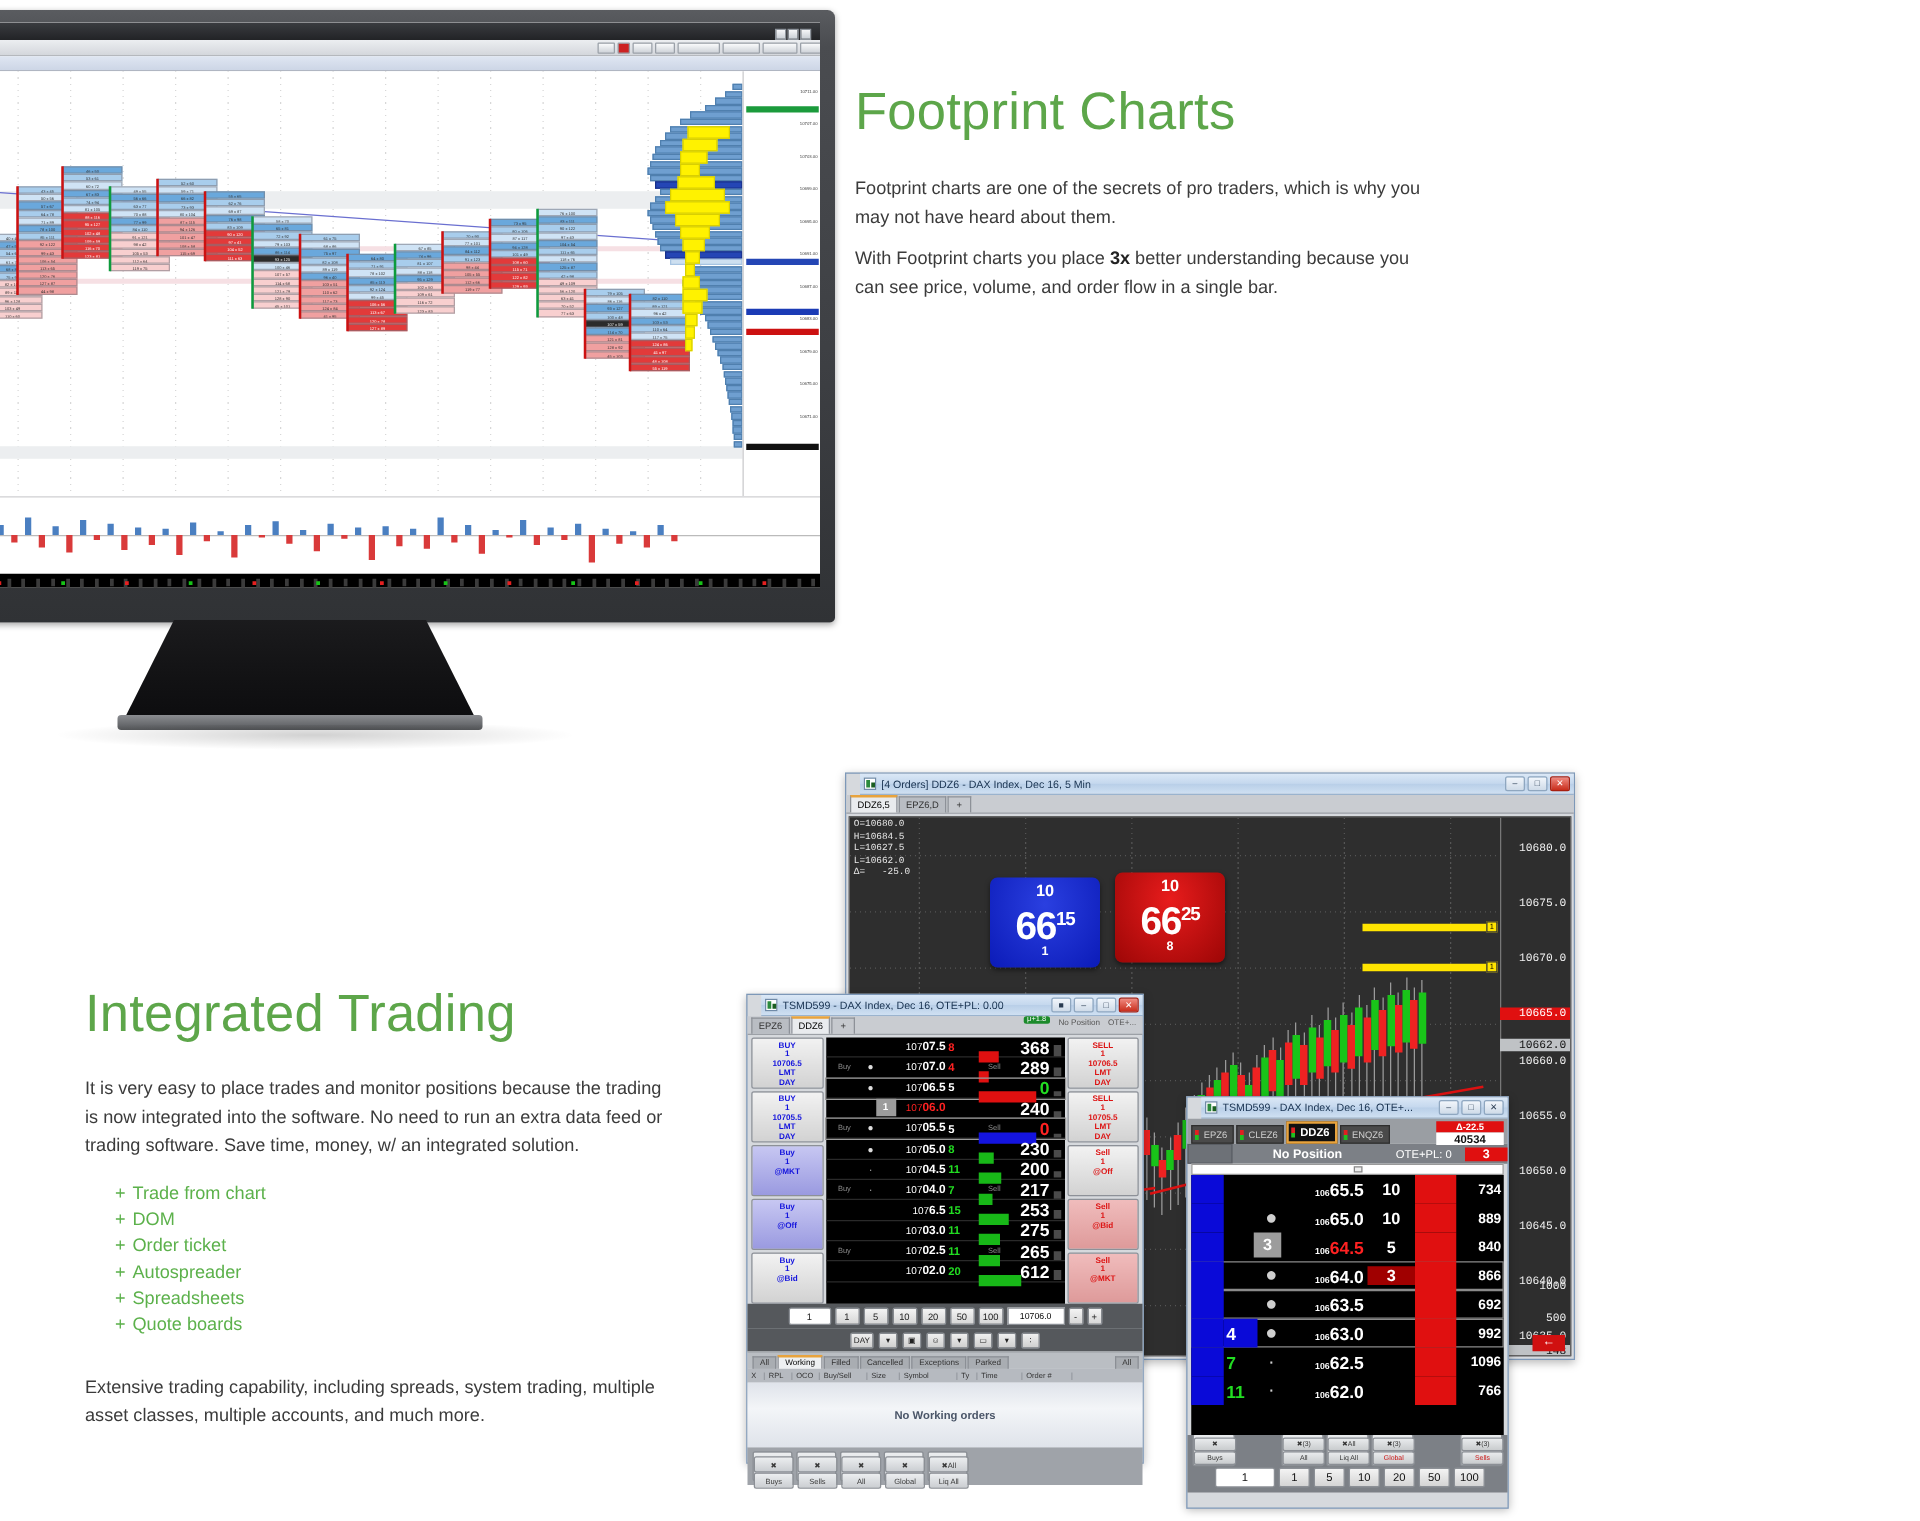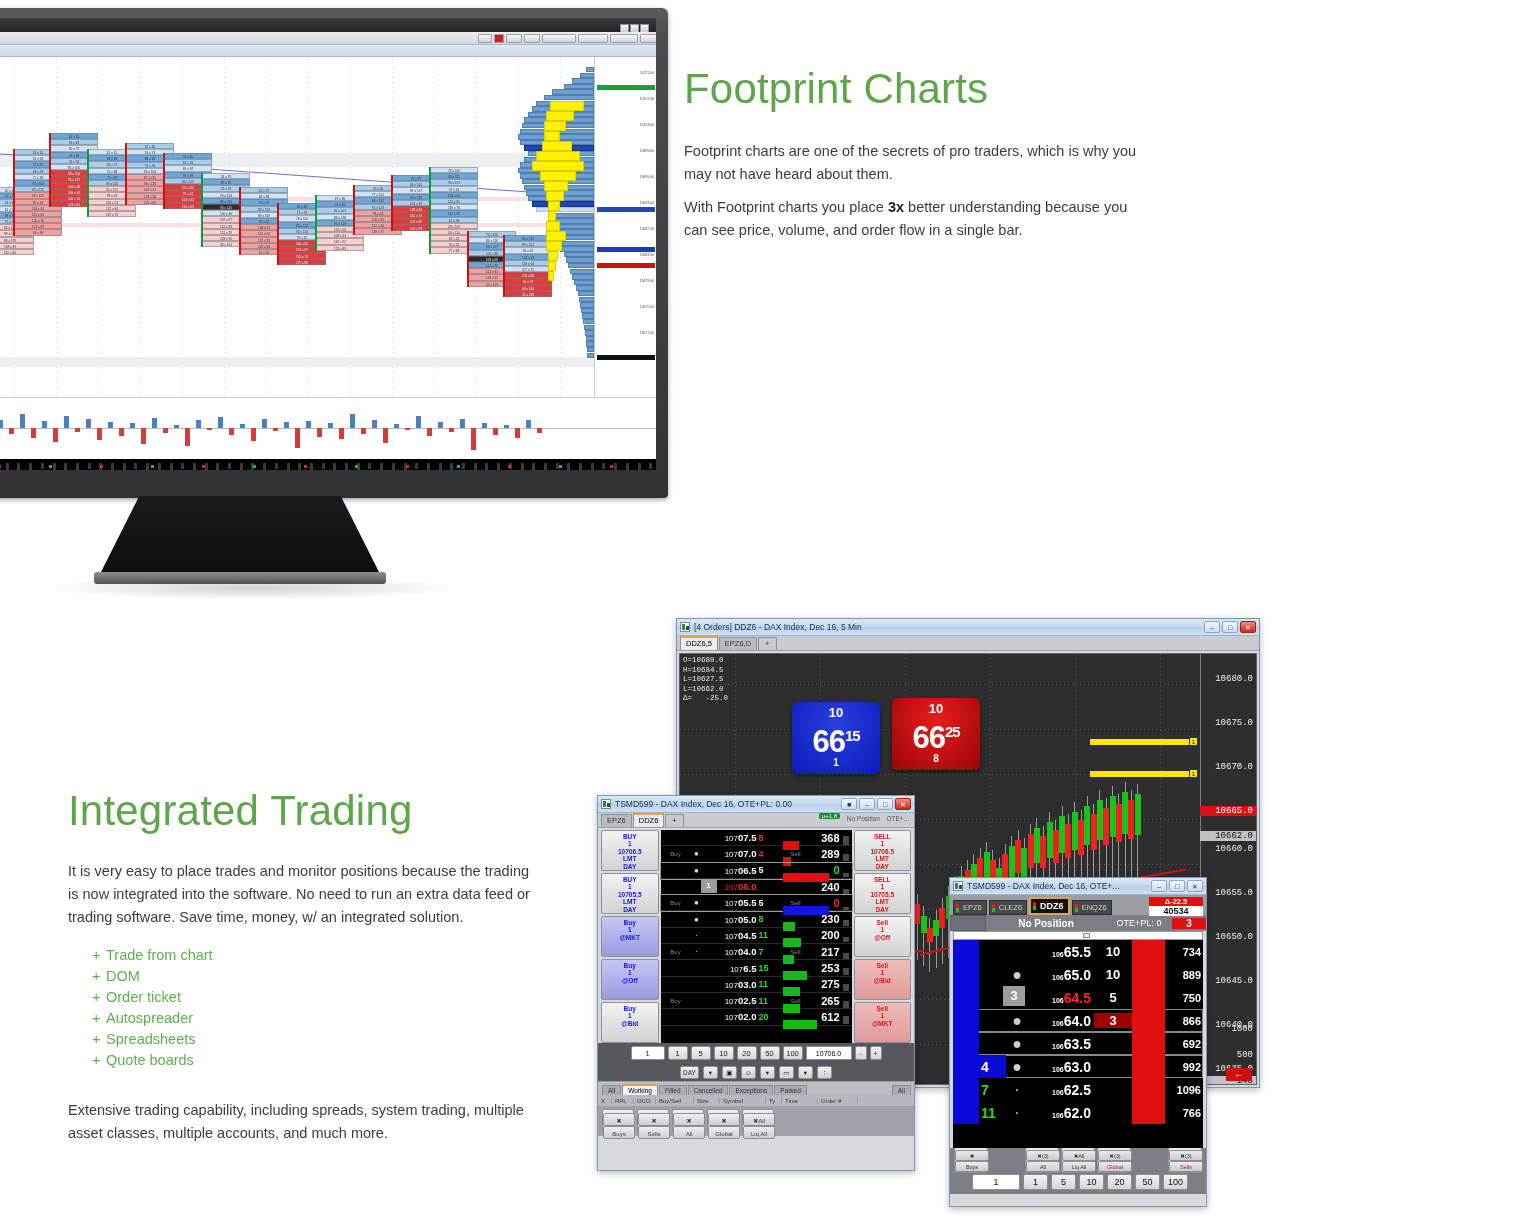--- a/index.html
+++ b/index.html
@@ -109,21 +109,21 @@
      margin:0; padding:0; }
   #it-list li { font-size:14.5px; color:#5cb14b; line-height:21px; }
   #it-list li .plus { display:inline-block; width:14px; }
   #it-p2 { position:absolute; left:68px; top:1084px; width:470px; font-size:14.5px;
      color:#3b3b3b; line-height:1.62; }
 
   
   .win { position:absolute; background:#d6d9dd; border:1px solid #7d98b8;
      box-shadow:0 2px 7px rgba(0,0,0,.28); }
   .win-tb { height:17px; background:linear-gradient(180deg,#dbe8f6 0%,#c5d8ee 48%,#b9cfe8 52%,#cfe0f2 100%);
-     border-bottom:1px solid #9ab3ce; display:flex; align-items:center; padding:0 3px; }
+     border-bottom:1px solid #9ab3ce; display:flex; align-items:center; padding:0 3px;margin-left:11px; }
   .win-title { font-size:8.5px; color:#17314f; margin-left:4px; white-space:nowrap; overflow:hidden; }
   .win-ico { width:10px; height:10px; background:#fff; border:1px solid #6f8aa8; position:relative; }
   .win-ico:after { content:""; position:absolute; left:1px; top:1px; width:3px; height:6px; background:#2b8a3e; }
   .win-ico:before { content:""; position:absolute; left:5px; top:3px; width:3px; height:4px; background:#1b5e20; }
   .win-btns { margin-left:auto; display:flex; gap:2px; }
   .win-btns span { width:16px; height:12px; font-size:7px; line-height:11px; text-align:center;
      background:linear-gradient(180deg,#f2f6fb,#cfdbe8); border:1px solid #8fa7c0; border-radius:2px; color:#2a3c52; }
   .win-btns span.close { background:linear-gradient(180deg,#f08a80,#c92d1c); border-color:#a81f10; color:#fff; }
 
   .tabstrip { height:15px; background:#c9ccd1; border-bottom:1px solid #9ca0a6;
@@ -189,21 +189,21 @@
      border-bottom:1px solid #2a2a2a; position:relative; }
   .dl-bid { width:30px; color:#8a8a8a; font-size:6px; text-align:center; }
   .dl-dot { width:12px; text-align:center; color:#ddd; }
   .dl-px { width:56px; color:#fff; text-align:right; padding-right:2px;
      font-family:"Liberation Sans", sans-serif; }
   .dl-px b { font-size:9.5px; }
   .dl-qty { width:24px; font-weight:bold; font-size:9px; }
   .dl-hist { flex:1; position:relative; }
   .dl-hist i { position:absolute; left:0; top:3px; height:9px; display:block; }
   .dl-ask { width:26px; color:#8a8a8a; font-size:6px; text-align:center; }
-  .dl-vol { width:34px; color:#fff; text-align:right; padding-right:3px; font-size:11px; font-weight:bold; }
+  .dl-vol { width:34px; color:#fff; text-align:right; padding-right:3px; font-size:14px; font-weight:bold; }
   .dl-volbar { width:9px; }
   .dl-volbar i { display:block; width:6px; background:#4a4a4a; }
 
   .dom-qty { height:20px; display:flex; align-items:center; justify-content:center; gap:3px;
      background:#55585c; }
   .qbtn { font-size:7.5px; min-width:20px; height:14px; line-height:13px; text-align:center;
      background:linear-gradient(180deg,#f4f4f4,#d6d6d6); border:1px solid #8b8f95; border-radius:2px; color:#222; }
   .qbtn.cur { background:#fff; min-width:34px; }
   .qprice { font-size:7px; width:46px; height:14px; line-height:13px; text-align:center;
      background:#fff; border:1px solid #8b8f95; }
@@ -1402,20 +1402,21 @@
       <span style="width: 14px;">X</span>
       <span style="width: 22px;">RPL</span>
       <span style="width: 22px;">OCO</span>
       <span style="width: 38px;">Buy/Sell</span>
       <span style="width: 26px;">Size</span>
       <span style="width: 46px;">Symbol</span>
       <span style="width: 16px;">Ty</span>
       <span style="width: 36px;">Time</span>
       <span style="width: 40px;">Order #</span>
     </div>
+  <div class="ord-body">No Working orders</div>
   <div class="ord-foot" id="ord-foot">
       <div>
         <div>✖</div>
         <div>Buys</div>
       </div>
       <div>
         <div>✖</div>
         <div>Sells</div>
       </div>
       <div>
@@ -1483,21 +1484,21 @@
         <div class="d2-c-red"></div>
         <div class="d2-c-vol">889</div>
       </div>
       <div class="d2-row">
         <div class="d2-c-blue"></div>
         <div class="d2-c-q" style="color:#fff;background:transparent"></div>
         <div class="d2-c-dot"></div>
         <div class="d2-c-px" style="color:#ff2222"><i>106</i>64.5</div>
         <div class="d2-c-ask" style="background:transparent">5</div>
         <div class="d2-c-red"></div>
-        <div class="d2-c-vol">750</div>
+        <div class="d2-c-vol">840</div>
         <div style="position: absolute; left: 50px; top: 0px; width: 22px; height: 20px; background: rgb(156, 156, 156); color: rgb(255, 255, 255); font-size: 13px; font-weight: bold; text-align: center; line-height: 19px;">3</div>
       </div>
       <div class="d2-row" style="box-shadow: rgb(138, 138, 138) 0px 0px 0px 1px inset;">
         <div class="d2-c-blue"></div>
         <div class="d2-c-q" style="color:#fff;background:transparent"></div>
         <div class="d2-c-dot">●</div>
         <div class="d2-c-px" style="color:#fff"><i>106</i>64.0</div>
         <div class="d2-c-ask" style="background:#a00000">3</div>
         <div class="d2-c-red"></div>
         <div class="d2-c-vol">866</div>

